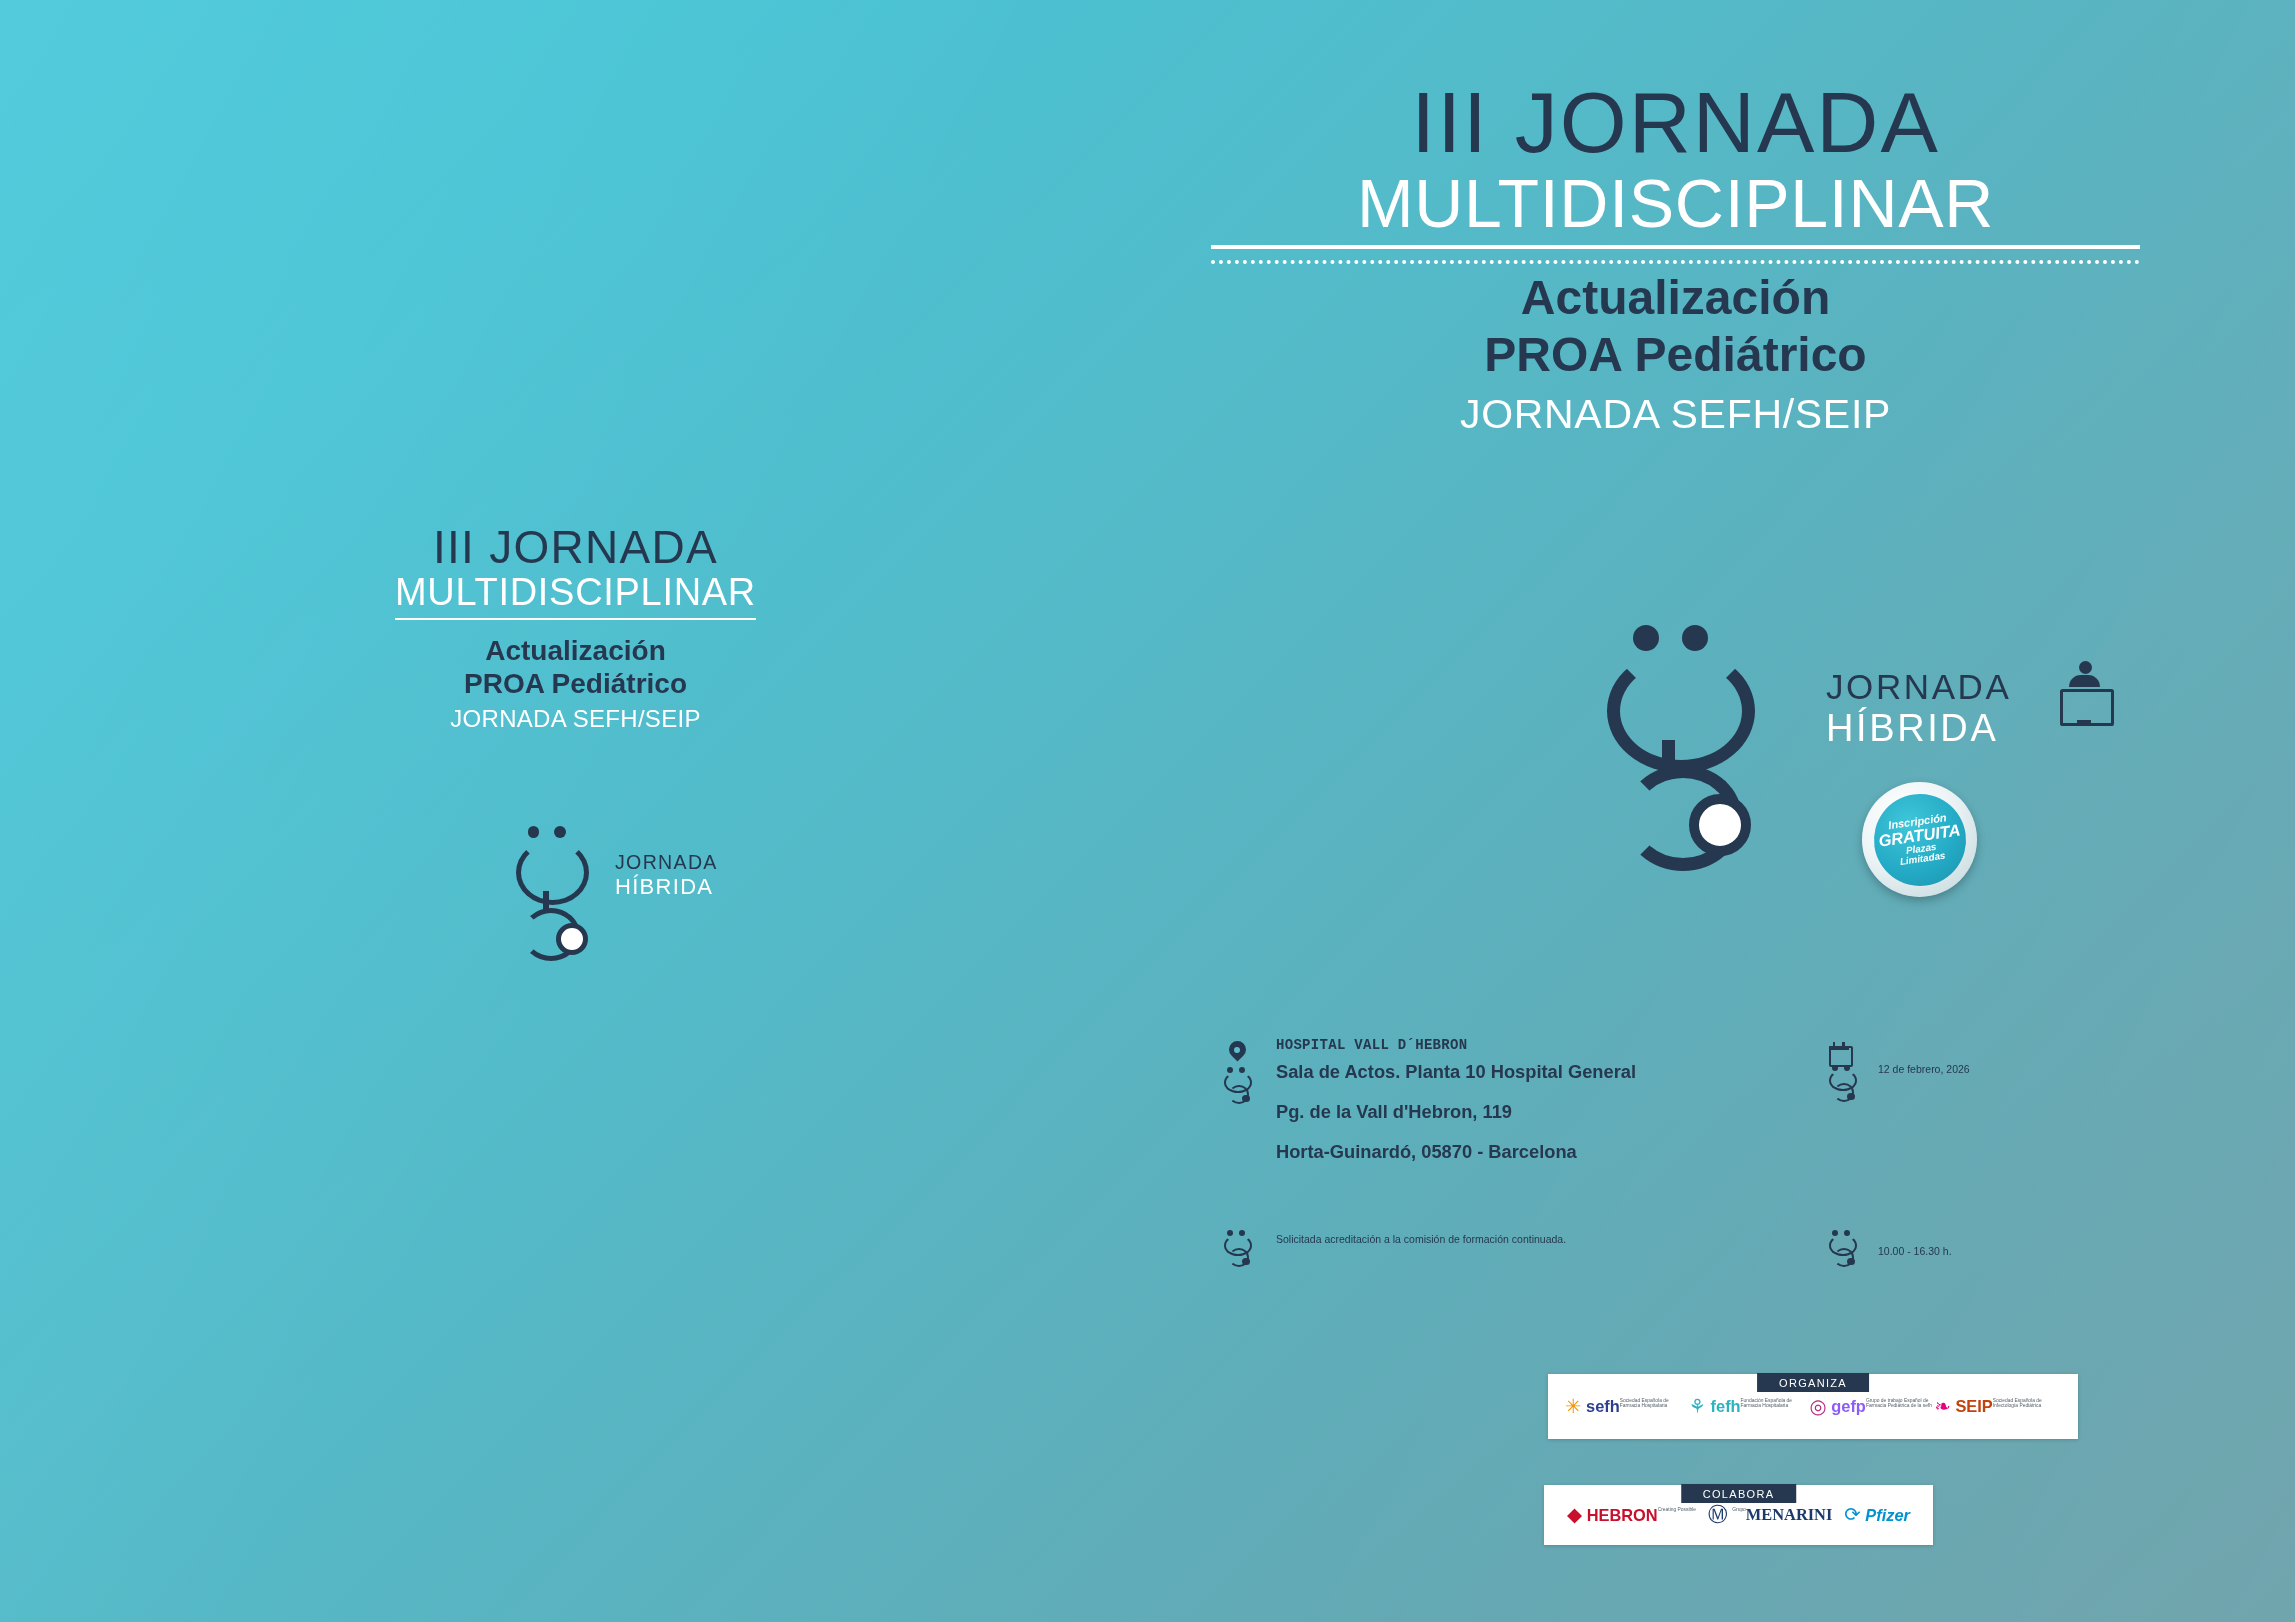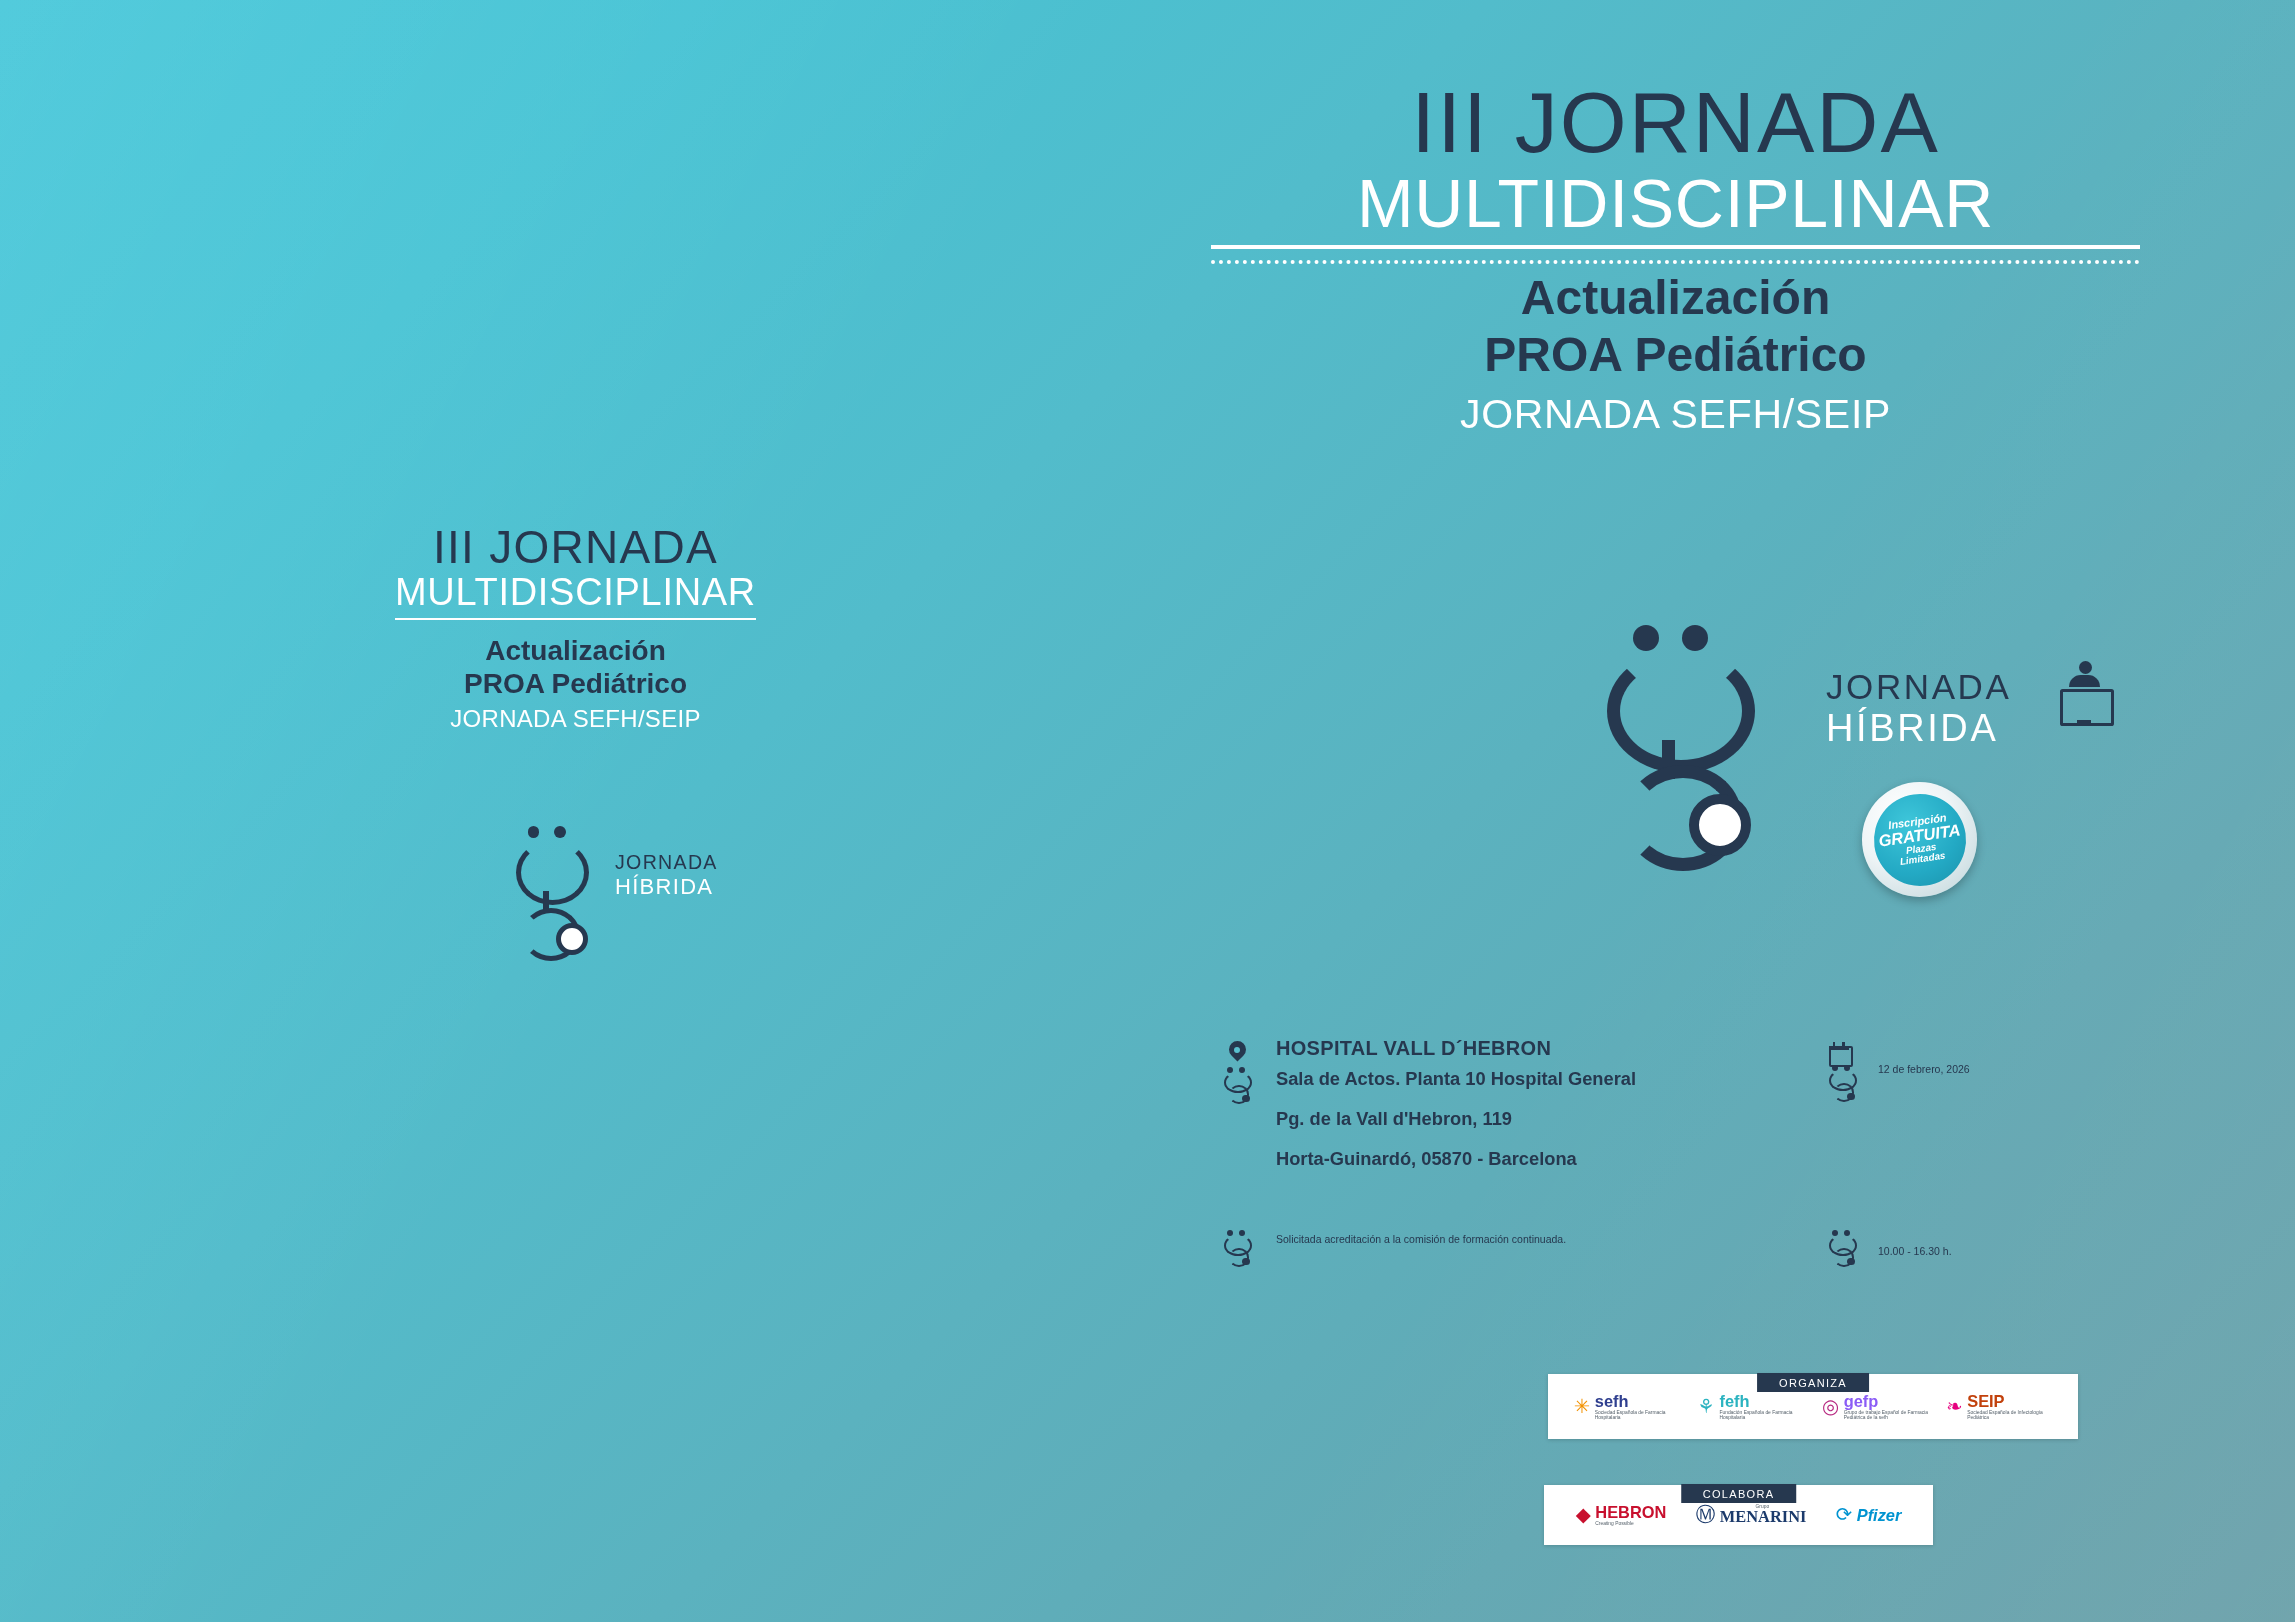--- a/index.html
+++ b/index.html
@@ -64,21 +64,21 @@
      box-shadow:0 3.9px 9.2px rgba(0,0,0,.25);display:flex;align-items:center;justify-content:center;}
   #badge .inner{width:92px;height:92px;border-radius:50%;background:radial-gradient(circle at 40% 30%,#3ec6da 0%,#23a9c4 60%,#1b92ab 100%);
      display:flex;flex-direction:column;align-items:center;justify-content:center;color:#fff;text-align:center;transform:rotate(-8deg);}
   #badge .b1{font-size:11px;font-style:italic;font-weight:700;line-height:1;}
   #badge .b2{font-size:16.4px;font-style:italic;font-weight:700;line-height:1.05;}
   #badge .b3{font-size:9.8px;font-style:italic;font-weight:700;line-height:1.05;}
   #badge .b4{font-size:9.8px;font-style:italic;font-weight:700;line-height:1.05;}
 
   
   .info{position:absolute;color:#26384f;}
-  .info .title{font-size:20px;font-weight:700;letter-spacing:0.3px;}
+  .info .title{font-size:14px;font-weight:700;letter-spacing:0.3px;font-family:Liberation Mono, monospace;}
   .info .line{font-size:18.3px;font-weight:700;line-height:1.38;margin-top:15px;}
 
   .micro-steth{position:absolute;width:30px;height:38px;}
   .micro-steth .m1{position:absolute;left:5.9px;top:0;width:5.9px;height:5.9px;border-radius:50%;background:#26384f;}
   .micro-steth .m2{position:absolute;left:18.3px;top:0;width:5.9px;height:5.9px;border-radius:50%;background:#26384f;}
   .micro-steth .ma{position:absolute;left:3.3px;top:5.2px;width:23.6px;height:17px;border:2.6px solid #26384f;border-radius:50%;border-top-color:transparent;}
   .micro-steth .ml{position:absolute;left:7.9px;top:18.3px;width:15.7px;height:14.4px;border:2.6px solid #26384f;border-radius:50%;border-left-color:transparent;}
   .micro-steth .mb{position:absolute;left:21px;top:27.5px;width:7.9px;height:7.9px;border-radius:50%;background:#26384f;}
   .pin{position:absolute;width:22px;height:30px;}
   .pin .p{width:17px;height:17px;border-radius:50% 50% 50% 0;background:#26384f;transform:rotate(-45deg);position:absolute;left:2.6px;top:1.3px;}
@@ -89,21 +89,21 @@
   .cal .t1{position:absolute;left:3.9px;top:0;width:2.6px;height:5.9px;background:#26384f;}
   .cal .t2{position:absolute;left:13px;top:0;width:2.6px;height:5.9px;background:#26384f;}
 
   
   .ribbon{position:absolute;background:#fff;box-shadow:0 1.3px 3.9px rgba(0,0,0,.18);}
   .ribbon .tab{position:absolute;left:50%;transform:translateX(-50%);top:-0.7px;background:#26384f;color:#fff;
      font-size:11px;letter-spacing:1.3px;padding:3.3px 22px;font-weight:400;}
   .logos{display:flex;align-items:center;justify-content:space-around;height:100%;padding:0 17px;box-sizing:border-box;}
   .logo{display:flex;align-items:center;gap:4.6px;}
   .logo .mark{font-size:19.6px;line-height:1;}
-  .logo .txt{display:flex;flex-direction:column;line-height:1.02;}
+  .logo .txt{display:flex;flex-direction:row;line-height:1.02;}
   .logo .name{font-weight:700;font-size:16.4px;}
   .logo .sub{font-size:4.9px;color:#55606a;max-width:85px;}
 </style>
 </head>
 <body>
 
 <div class="sheen"></div>
 
 <div id="left-panel">
   <div class="l1">III JORNADA</div>

